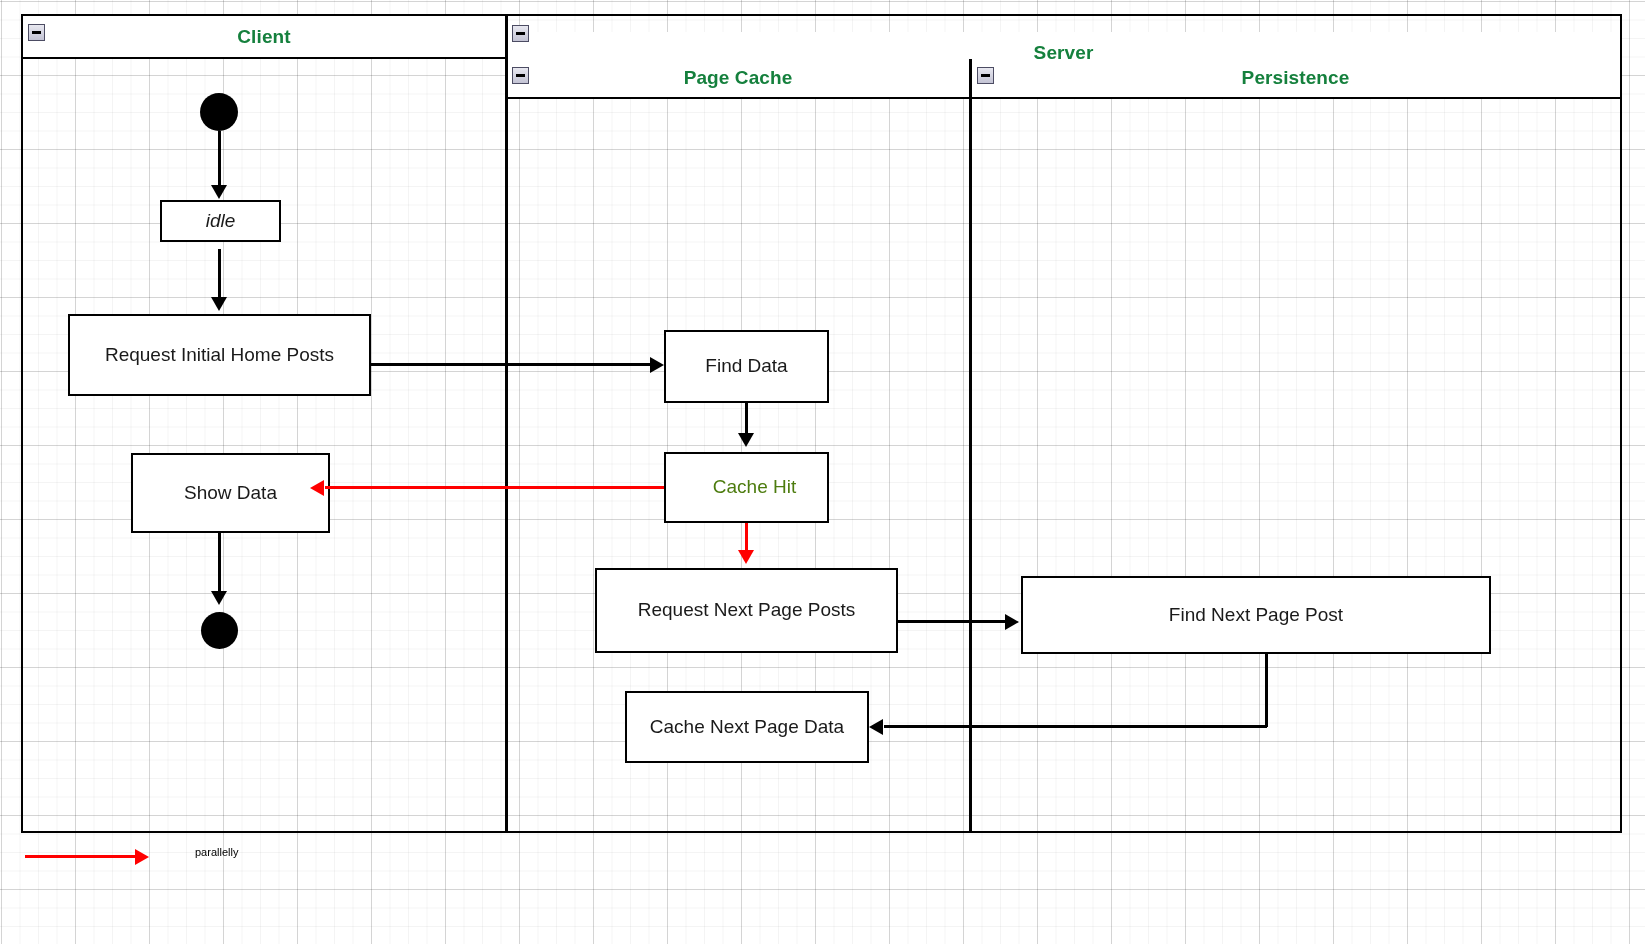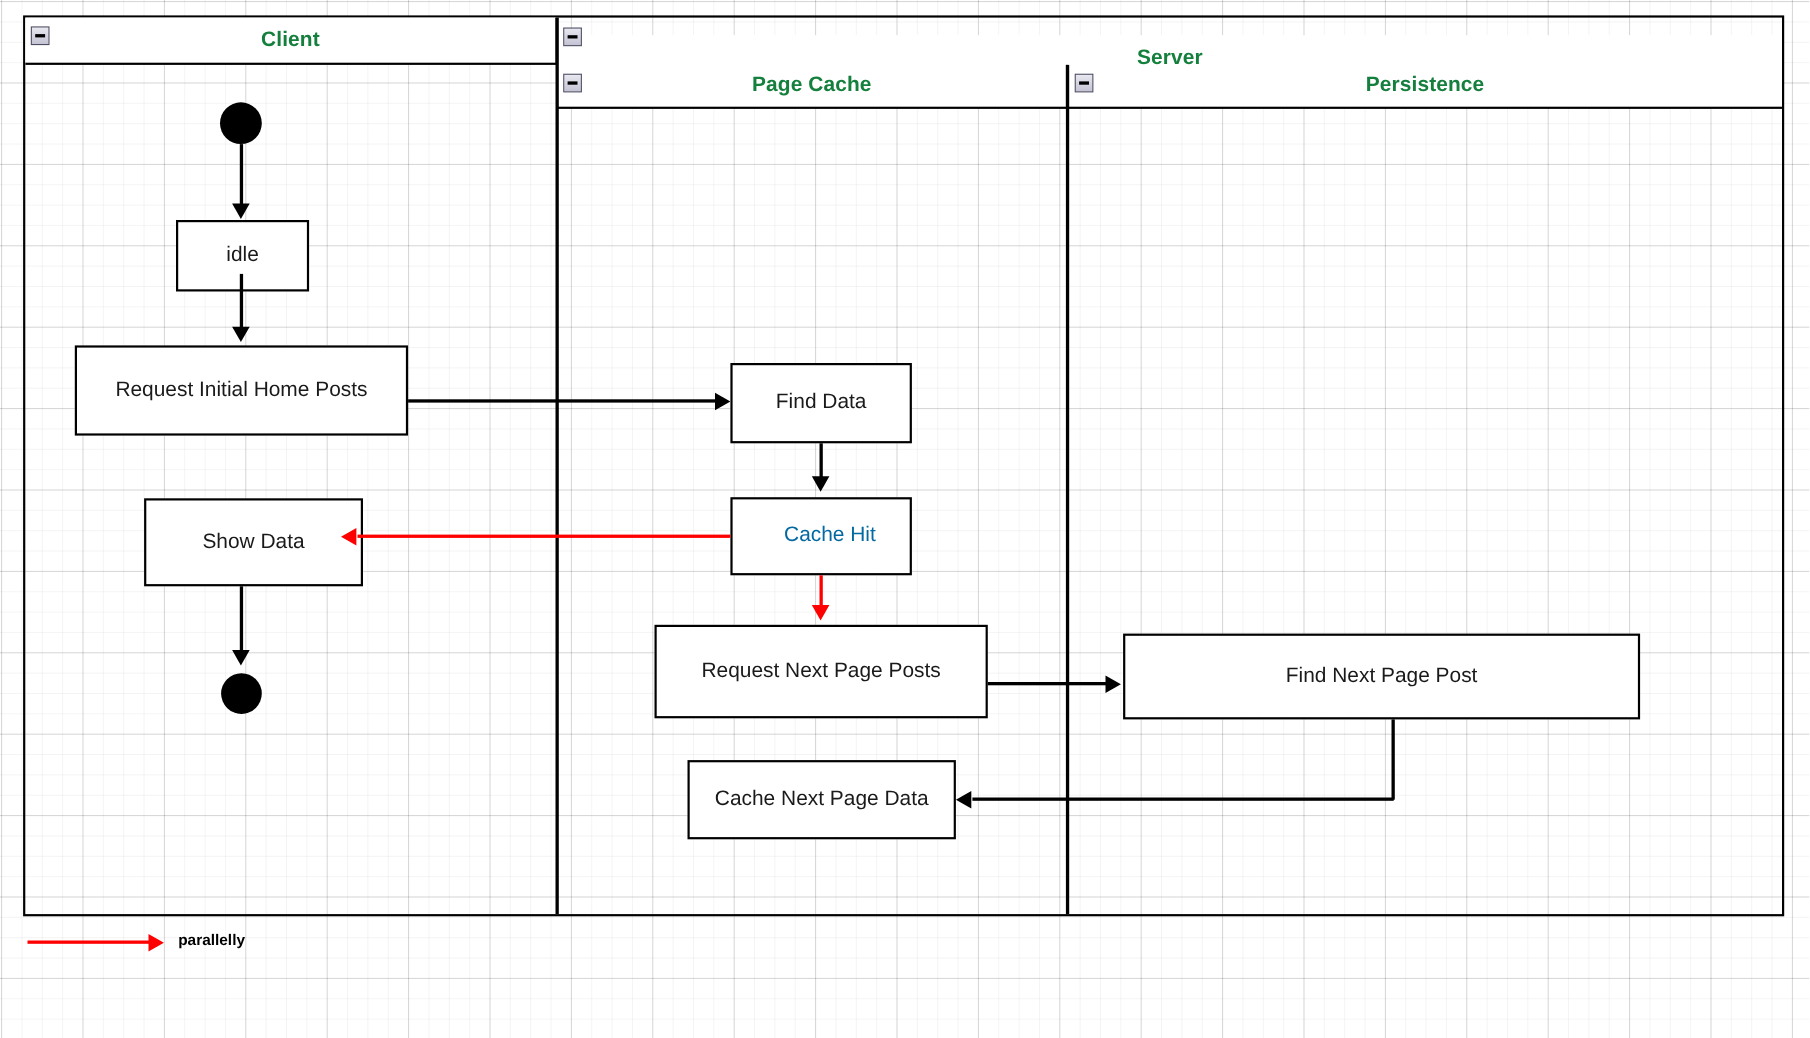--- a/index.html
+++ b/index.html
@@ -78,21 +78,21 @@
     border: 2.5px solid #000;
     background: #ffffff;
     display: flex;
     align-items: center;
     justify-content: center;
     color: #1a1a1a;
     font-size: 19px;
     text-align: center;
     line-height: 1.2;
   }
-  .node.red-text { color: #0369a1; padding-left: 16px; }
+  .node.red-text { color: #4d7c0f; padding-left: 16px; }
 
   .terminal {
     position: absolute;
     border-radius: 50%;
     background: #000;
   }
 
   
   .seg-h, .seg-v {
     position: absolute;
@@ -122,24 +122,25 @@
   .arrow-left {
     border-top: 8px solid transparent;
     border-bottom: 8px solid transparent;
     border-right: 14px solid #000;
   }
   .arrow-left.red { border-right-color: #ff0000; }
 
   
   .legend-label {
     position: absolute;
-    font-size: 14px;
-    font-weight: bold;
+    font-size: 11px;
+    font-weight: normal;
     color: #000;
     white-space: nowrap;
+    margin-left: 33px;
   }
 </style>
 </head>
 <body>
 
 <div id="canvas">
 
   <div class="lane-frame" style="left:21px; top:14px; width:1601px; height:819px;"></div>
 
   <div class="lane-header" style="left:23px; top:16px; width:484px; height:43px; border-right:2.5px solid #000;">
@@ -163,21 +164,21 @@
   <div class="collapse-icon" style="left:977px; top:67px;"></div>
 
   <div class="lane-divider" style="left:505px; top:16px; height:815px;"></div>
   <div class="lane-divider" style="left:969px; top:59px; height:772px;"></div>
 
   <div class="terminal" style="left:200px; top:93px; width:38px; height:38px;"></div>
 
   <div class="seg-v" style="left:218px; top:131px; height:56px;"></div>
   <div class="arrowhead arrow-down" style="left:211px; top:185px;"></div>
 
-  <div class="node" style="left:160px; top:200px; width:121px; height:65px;">
+  <div class="node" style="left:160px; top:200px; width:121px; height:42px;font-style:italic;">
     <span>idle</span>
   </div>
 
   <div class="seg-v" style="left:218px; top:249px; height:52px;"></div>
   <div class="arrowhead arrow-down" style="left:211px; top:297px;"></div>
 
   <div class="node" style="left:68px; top:314px; width:303px; height:82px;">
     <span>Request Initial Home Posts</span>
   </div>
 

